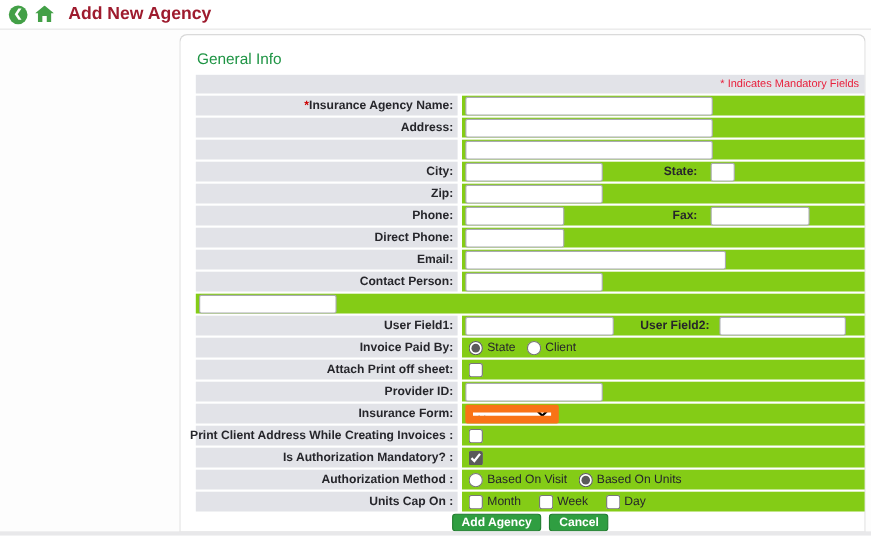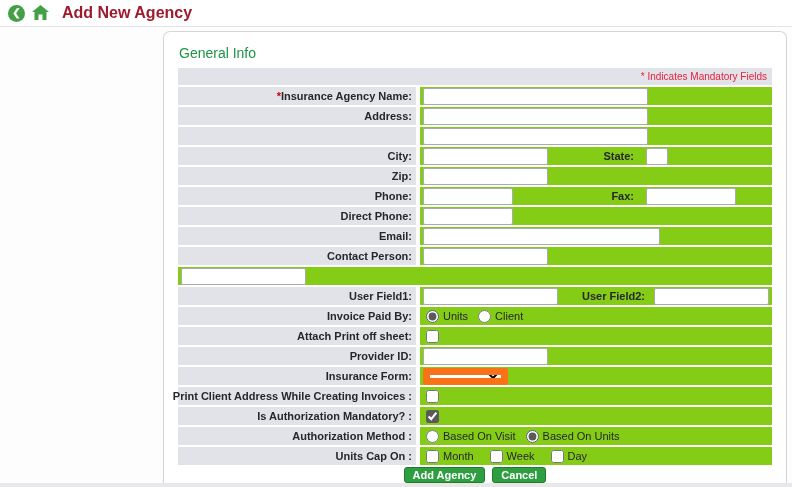--- a/index.html
+++ b/index.html
@@ -23,21 +23,21 @@
   .page-title { color:#9e1b2e; font-weight:bold; font-size:16px; margin-left:12px; }
 
   
   .panel {
     position:absolute; left:163px; top:31px; width:624px; height:453px;
     background:#ffffff; border:1px solid #d6d6d6; border-bottom-color:#e0e0e0;
     border-radius:7px 7px 0 0;
   }
   .section-title { color:#1e9444; font-size:14px; padding:13px 0 0 15px; height:36px; }
 
-  .formwrap { position:absolute; left:14px; right:14px; top:36px; }
+  .formwrap { position:absolute; left:14px; right:0; top:36px; }
 
   .mand-bar {
     height:17px; background:#e2e3e8; margin-bottom:2px;
     display:flex; align-items:center; justify-content:flex-end; padding-right:5px;
   }
   .mand-text { color:#e8203c; font-size:10px; }
 
   .row { display:flex; height:18px; margin-bottom:2px; }
   .lbl {
     width:238px; background:#e2e3e8; margin-right:4px; flex:none;
@@ -189,21 +189,21 @@
         <span class="lbl2 uf2-lbl">User Field2:</span>
         <input class="ti w115" type="text" value="" style="">
       </div>
     </div>
 
     <div class="row">
       <div class="lbl">Invoice Paid By:</div>
       <div class="val group-pad">
         <span class="opt">
           <input type="radio" name="invoicePaidBy" checked="" style="">
-          <span class="opt-lbl">Units</span>
+          <span class="opt-lbl">State</span>
         </span>
         <span class="opt">
           <input type="radio" name="invoicePaidBy" style="">
           <span class="opt-lbl">Client</span>
         </span>
       </div>
     </div>
 
     <div class="row">
       <div class="lbl">Attach Print off sheet:</div>

